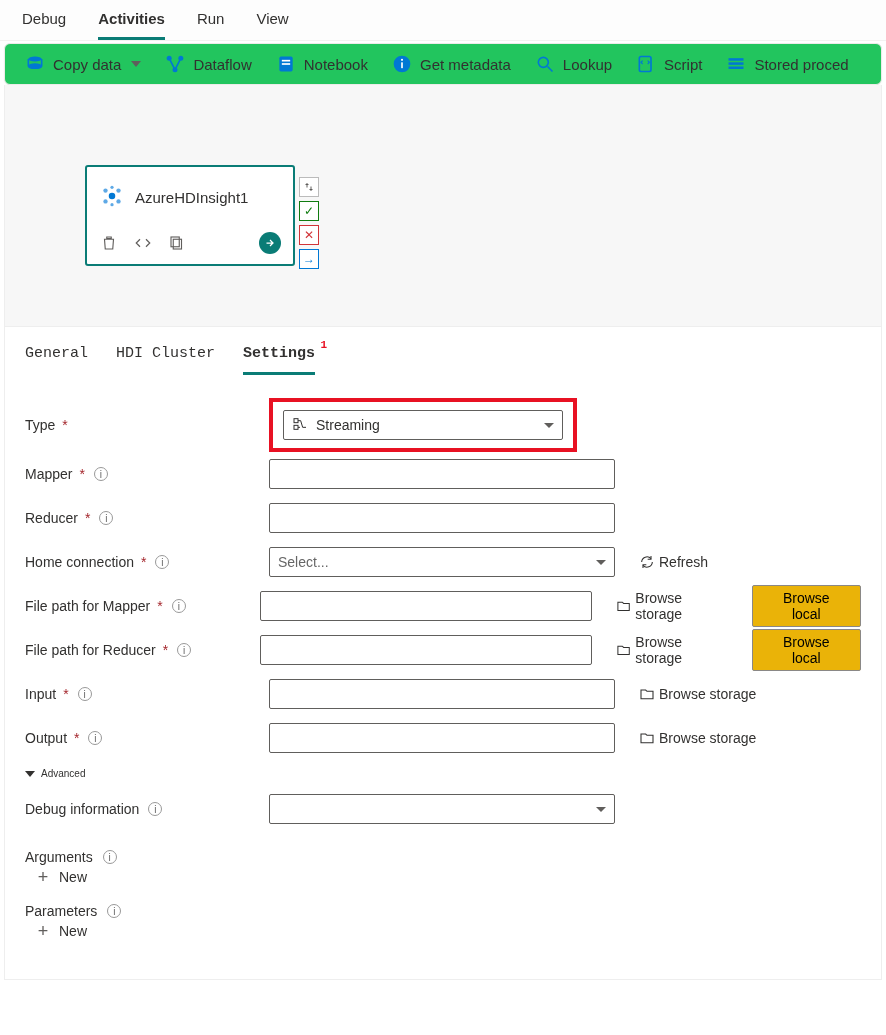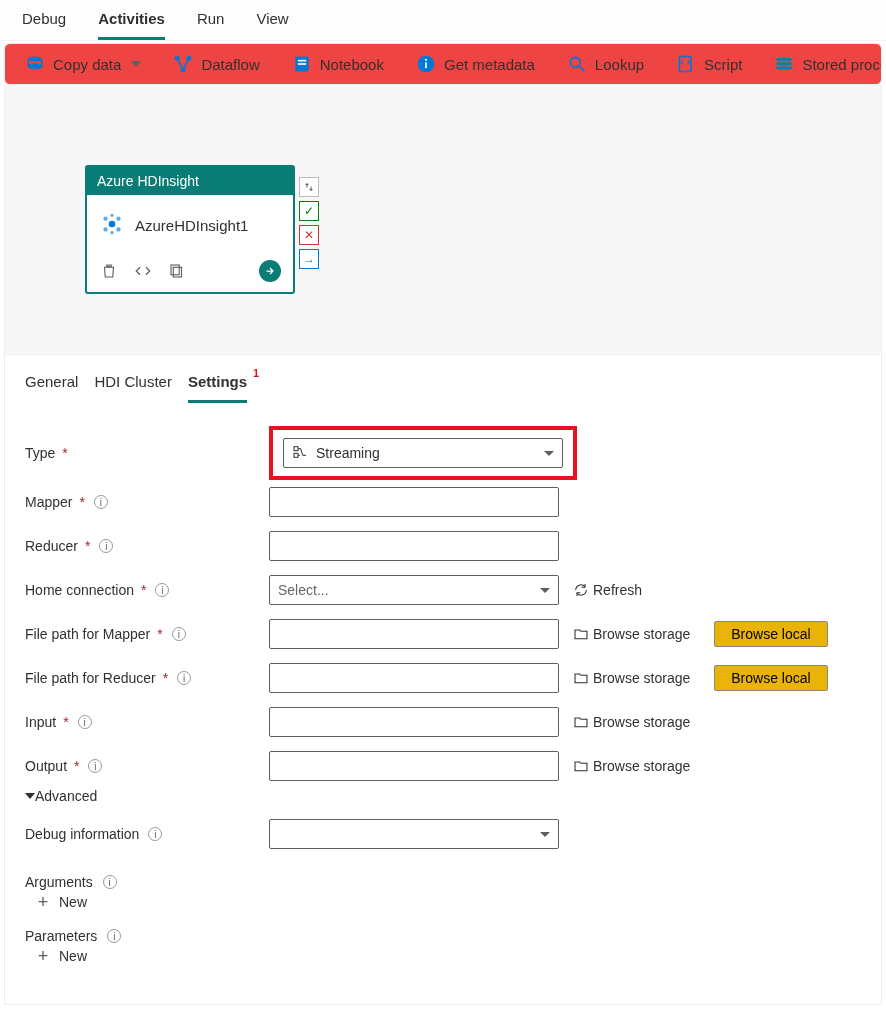--- a/index.html
+++ b/index.html
@@ -40,23 +40,23 @@
   }
   .top-tab.active {
     font-weight: 600;
     border-bottom: 3px solid var(--teal);
   }
 
   
   .toolbar {
     display: flex;
     align-items: center;
-    gap: 32px;
+    gap: 24px;
     padding: 10px 20px;
-    background: #ef4444;
+    background: #22c55e;
     border: 1px solid #edebe9;
     border-radius: 6px;
     margin: 2px 4px 0 4px;
     box-shadow: 0 1px 2px rgba(0,0,0,0.04);
     overflow: hidden;
     white-space: nowrap;
   }
   .toolbar-item {
     display: flex;
     align-items: center;
@@ -144,23 +144,24 @@
   
   .panel {
     background: #fff;
     margin: 0 4px;
     border: 1px solid #eee;
     border-top: none;
     padding: 0 20px 40px 20px;
   }
   .panel-tabs {
     display: flex;
-    gap: 16px;
+    gap: 28px;
     padding-top: 18px;
     border-bottom: 1px solid transparent;
+    font-family: Liberation Mono, monospace;
   }
   .panel-tab {
     padding-bottom: 10px;
     cursor: pointer;
     font-size: 15px;
     position: relative;
   }
   .panel-tab.active {
     font-weight: 600;
     border-bottom: 3px solid var(--teal);
@@ -192,22 +193,22 @@
   .info-icon {
     width: 14px; height: 14px;
     border: 1px solid #999;
     border-radius: 50%;
     display: inline-flex; align-items: center; justify-content: center;
     font-size: 10px;
     color: #666;
     margin-left: 4px;
   }
   .control-col {
-    width: 290px;
-    margin-right: 14px;
+    width: 346px;
+    margin-right: 24px;
   }
   .text-input, .select {
     width: 100%;
     height: 30px;
     border: 1px solid #605e5c;
     border-radius: 2px;
     padding: 0 8px;
     font-family: inherit;
     font-size: 14px;
     background:#fff;
@@ -244,25 +245,25 @@
   .browse-btn {
     border: 1px solid #8a8886;
     background: #eab308;
     padding: 4px 16px;
     border-radius: 2px;
     cursor: pointer;
     font-size: 14px;
   }
 
   .adv-toggle {
-    display:flex;align-items:center;gap:0;
+    display:flex;align-items:center;gap:6px;
     cursor:pointer;
-    margin-top:0;
+    margin-top:8px;
     margin-bottom:8px;
-    font-size:14px;
+    font-size:10px;
   }
   .adv-chev {
     width:0;height:0;
     border-left:5px solid transparent;
     border-right:5px solid transparent;
     border-top:6px solid #323130;
   }
   .new-link {
     display:flex;align-items:center;gap:8px;
     cursor:pointer;
@@ -361,21 +362,20 @@
           <rect x="3" y="10" width="18" height="3" fill="#0078d4"></rect>
           <rect x="3" y="15" width="18" height="3" fill="#0078d4"></rect>
         </svg>
     </span>
     <span>Stored proced</span>
   </div>
 </div>
 
 <div class="canvas">
   <div class="activity-card">
-    <div class="activity-header">Azure HDInsight</div>
     <div class="activity-body">
       <span>
         <svg width="26" height="26" viewBox="0 0 24 24">
             <circle cx="12" cy="12" r="3" fill="#0078d4"></circle>
             <circle cx="6" cy="7" r="2" fill="#5ea9e6"></circle>
             <circle cx="18" cy="7" r="2" fill="#5ea9e6"></circle>
             <circle cx="6" cy="17" r="2" fill="#5ea9e6"></circle>
             <circle cx="18" cy="17" r="2" fill="#5ea9e6"></circle>
             <circle cx="12" cy="4" r="1.5" fill="#5ea9e6"></circle>
             <circle cx="12" cy="20" r="1.5" fill="#5ea9e6"></circle>

